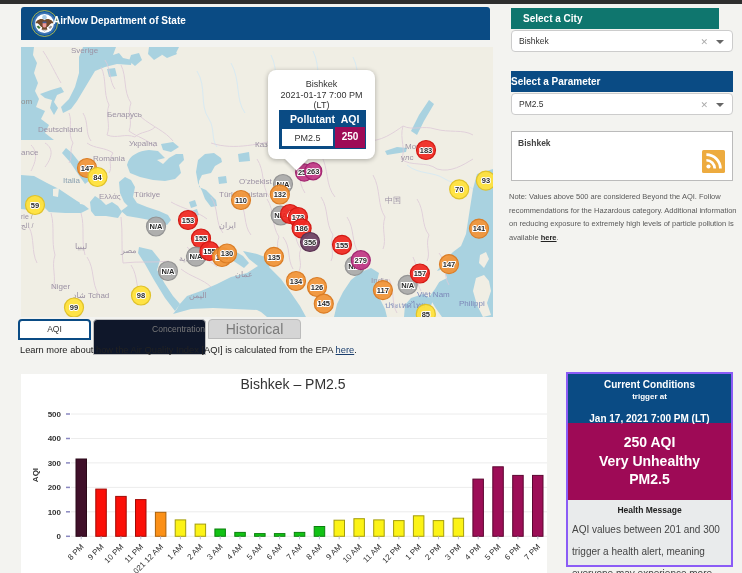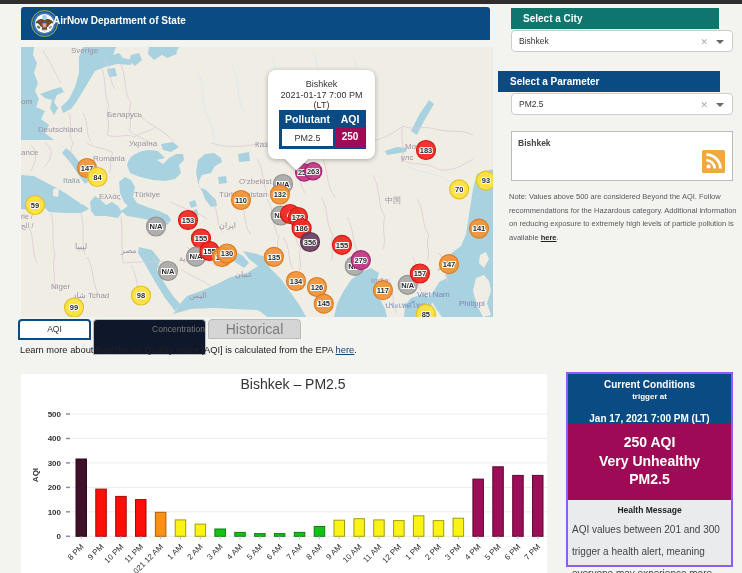--- a/index.html
+++ b/index.html
@@ -264,35 +264,35 @@
 <circle cx="292.2" cy="124.2" r="8.6" fill="#c13b87" stroke="#a22570" stroke-width="1.2" fill-opacity="0.95"></circle>
 <text x="292.2" y="126.9" font-size="7.5" font-weight="bold" text-anchor="middle" fill="#fff" stroke="#fff" stroke-width="2">263</text>
 <text x="292.2" y="126.9" font-size="7.5" font-weight="bold" text-anchor="middle" fill="#2a2a2a">263</text>
   </svg>
 
   <div class="abs" style="left:268px;top:70px;width:107px;height:89px;background:#fff;border-radius:8px;box-shadow:0 1px 5px rgba(0,0,0,0.3)"></div>
   <div class="abs" style="left:288px;top:150px;width:17px;height:17px;background:#fff;transform:rotate(45deg);box-shadow:2px 2px 3px rgba(0,0,0,0.18)"></div>
   <div class="abs" style="left:268px;top:79px;width:107px;text-align:center;font-size:9px;color:#333;line-height:10.5px">Bishkek<br>2021-01-17 7:00 PM<br>(LT)</div>
   <div class="abs" style="left:279px;top:110px;width:87px;height:39px;border:1px solid #0a4b84;font-size:9.5px">
     <div style="display:flex;background:#0a4b84;color:#fff;font-weight:bold;height:16px;line-height:16px;font-size:10.5px">
-      <div style="width:55px;text-align:center">Pollutant</div>
+      <div style="width:55px;text-align:right">Pollutant</div>
         <div style="width:30px;text-align:center">AQI</div>
     </div>
     <div style="display:flex;height:21px;line-height:19px">
       <div style="width:55px;text-align:center;background:#fff;border:2px solid #0a4b84;color:#333;font-size:9px">PM2.5</div>
       <div style="width:30px;text-align:center;background:#9e0a56;color:#fff;font-weight:bold;font-size:10px">250</div>
     </div>
   </div>
 
   <div class="abs" style="left:511px;top:8px;width:208px;height:21px;background:#0f766e;color:#fff;font-weight:bold;font-size:10px;line-height:21px;padding-left:12px">Select a City</div>
   <div class="abs" style="left:511px;top:30px;width:222px;height:22px;background:#fff;border:1px solid #ccc;border-radius:4px;font-size:8.5px;color:#333;line-height:20px;padding-left:7px">Bishkek
     <span style="position:absolute;right:24px;top:5px;color:#aaa;font-size:9px;line-height:12px">✕</span>
     <span style="position:absolute;right:8px;top:9px;width:0;height:0;border-left:4px solid transparent;border-right:4px solid transparent;border-top:4px solid #666"></span>
   </div>
-  <div class="abs" style="left:498px;top:71px;width:222px;height:21px;background:#0a4b84;color:#fff;font-weight:bold;font-size:10px;line-height:21px;padding-left:12px">Select a Parameter</div>
+  <div class="abs" style="left:511px;top:71px;width:222px;height:21px;background:#0a4b84;color:#fff;font-weight:bold;font-size:10px;line-height:21px;padding-left:0">Select a Parameter</div>
   <div class="abs" style="left:511px;top:93px;width:222px;height:22px;background:#fff;border:1px solid #ccc;border-radius:4px;font-size:8.5px;color:#333;line-height:20px;padding-left:7px">PM2.5
     <span style="position:absolute;right:24px;top:5px;color:#aaa;font-size:9px;line-height:12px">✕</span>
     <span style="position:absolute;right:8px;top:9px;width:0;height:0;border-left:4px solid transparent;border-right:4px solid transparent;border-top:4px solid #666"></span>
   </div>
   <div class="abs" style="left:511px;top:131px;width:222px;height:50px;background:#fff;border:1px solid #bbb">
     <div style="margin:6px 0 0 6px;font-size:8.5px;font-weight:bold;color:#444">Bishkek</div>
     <svg style="position:absolute;right:7px;bottom:7px" width="23" height="23" viewBox="0 0 22 22">
       <rect width="22" height="22" rx="1.5" fill="#edab3f"></rect>
       <circle cx="6.2" cy="15.8" r="2" fill="#fff"></circle>
       <path d="M4.2,9.8 a8,8 0 0 1 8,8" stroke="#fff" stroke-width="2.6" fill="none"></path>

